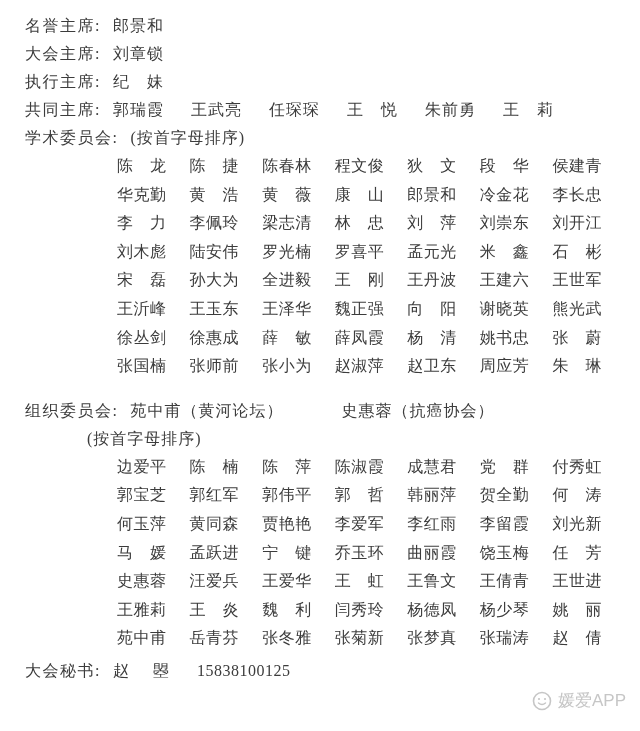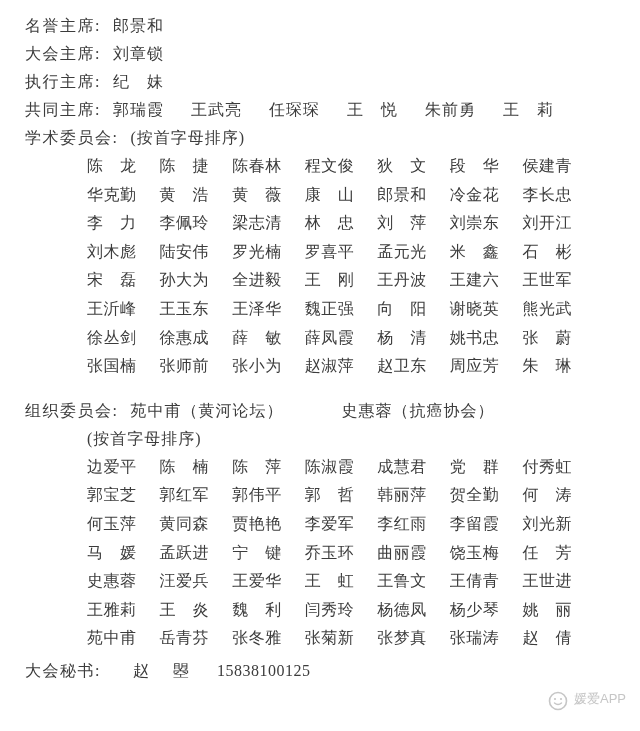--- a/index.html
+++ b/index.html
@@ -13,44 +13,44 @@
     font-size:16px;
     color:#3c3c3c;
     overflow:hidden;
   }
   .line{height:28px;line-height:28px;white-space:nowrap;}
   .label{letter-spacing:1.5px;margin-right:12px;}
   .names-inline span{margin-right:27px;letter-spacing:1px;}
   .names-inline span:last-child{margin-right:0;}
   .note{letter-spacing:1px;}
   .grid{
-    margin-left:62px;
+    margin-left:92px;
     width:508px;
     display:grid;
     grid-template-columns:repeat(7,1fr);
   }
   .grid span{
     height:28.6px;line-height:28.6px;
     letter-spacing:0.5px;
     white-space:nowrap;
     text-align:left;
   }
   .section-gap{height:16px;}
   .indent{margin-left:62px;}
   .leads span{margin-right:58px;letter-spacing:1px;}
   .leads span:last-child{margin-right:0;}
   .footer-line{margin-top:4px;}
-  .footer-line .person{margin-right:24px;letter-spacing:4px;margin-left:20px;}
+  .footer-line .person{margin-right:24px;letter-spacing:4px;}
   .footer-line .phone{letter-spacing:0.5px;}
   .watermark{
     position:absolute;
     right:14px;bottom:14px;
-    display:flex;gap:5px;
+    display:flex;align-items:center;gap:5px;
     color:#c6c6c6;
-    font-size:13px;
+    font-size:17px;
     font-family:"Liberation Sans","DejaVu Sans",sans-serif;
   }
   .watermark svg{display:block;}
 </style>
 </head>
 <body>
 
 <div class="doc">
 
   <div class="line">

